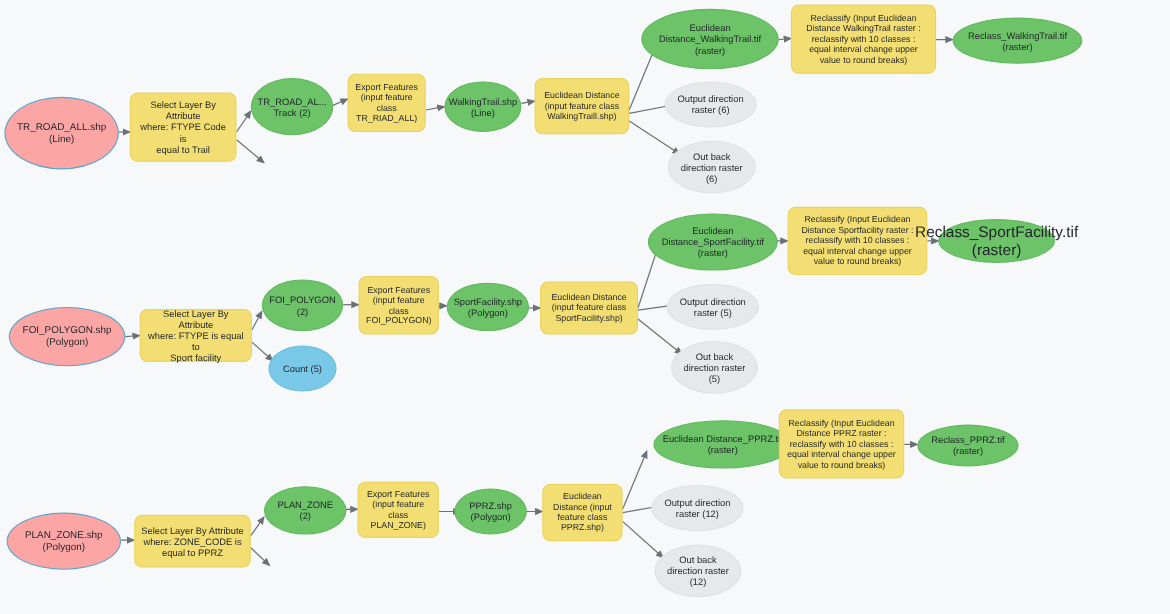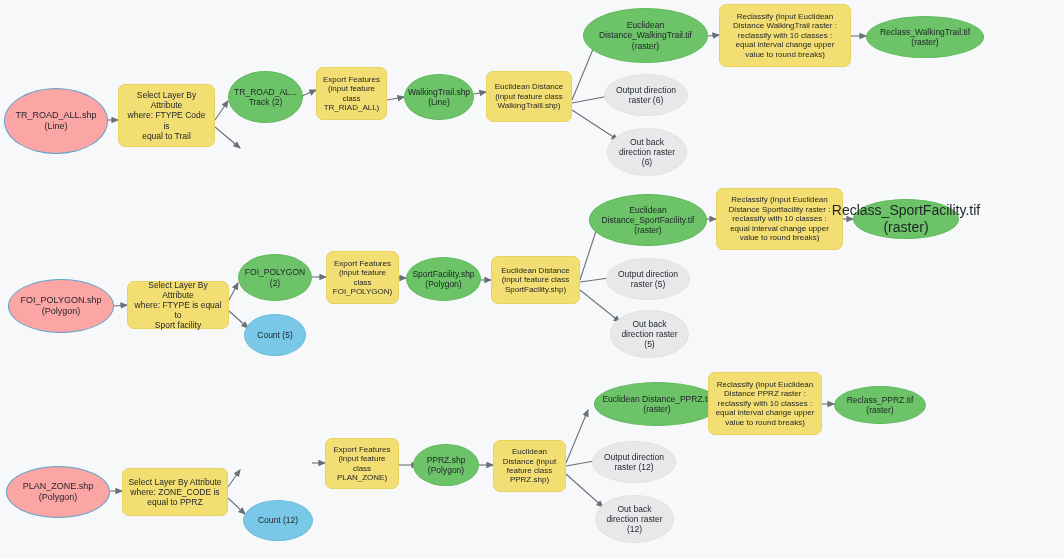--- a/index.html
+++ b/index.html
@@ -219,24 +219,24 @@
     <span class="lbl">PLAN_ZONE.shp
 (Polygon)</span>
   </div>
 
   <div class="node rect c-yellow" style="left:122px;top:468px;width:106px;height:48px;font-size:8.5px;">
     <span class="lbl">Select Layer By Attribute
 where: ZONE_CODE is
 equal to PPRZ</span>
   </div>
 
-
-  <div class="node ellipse c-ltblue" style="left:243px;top:500px;width:70px;height:41px;font-size:8.5px;">
-    <span class="lbl">Count (12)</span>
-  </div>
+  <div class="node ellipse c-green" style="left:240px;top:442px;width:75px;height:44px;font-size:8.5px;">
+    <span class="lbl">PLAN_ZONE (2)</span>
+  </div>
+
 
   <div class="node rect c-yellow" style="left:325px;top:438px;width:74px;height:51px;font-size:8px;">
     <span class="lbl">Export Features
 (input feature
 class
 PLAN_ZONE)</span>
   </div>
 
   <div class="node ellipse c-green" style="left:413px;top:444px;width:66px;height:42px;font-size:8.5px;">
     <span class="lbl">PPRZ.shp

